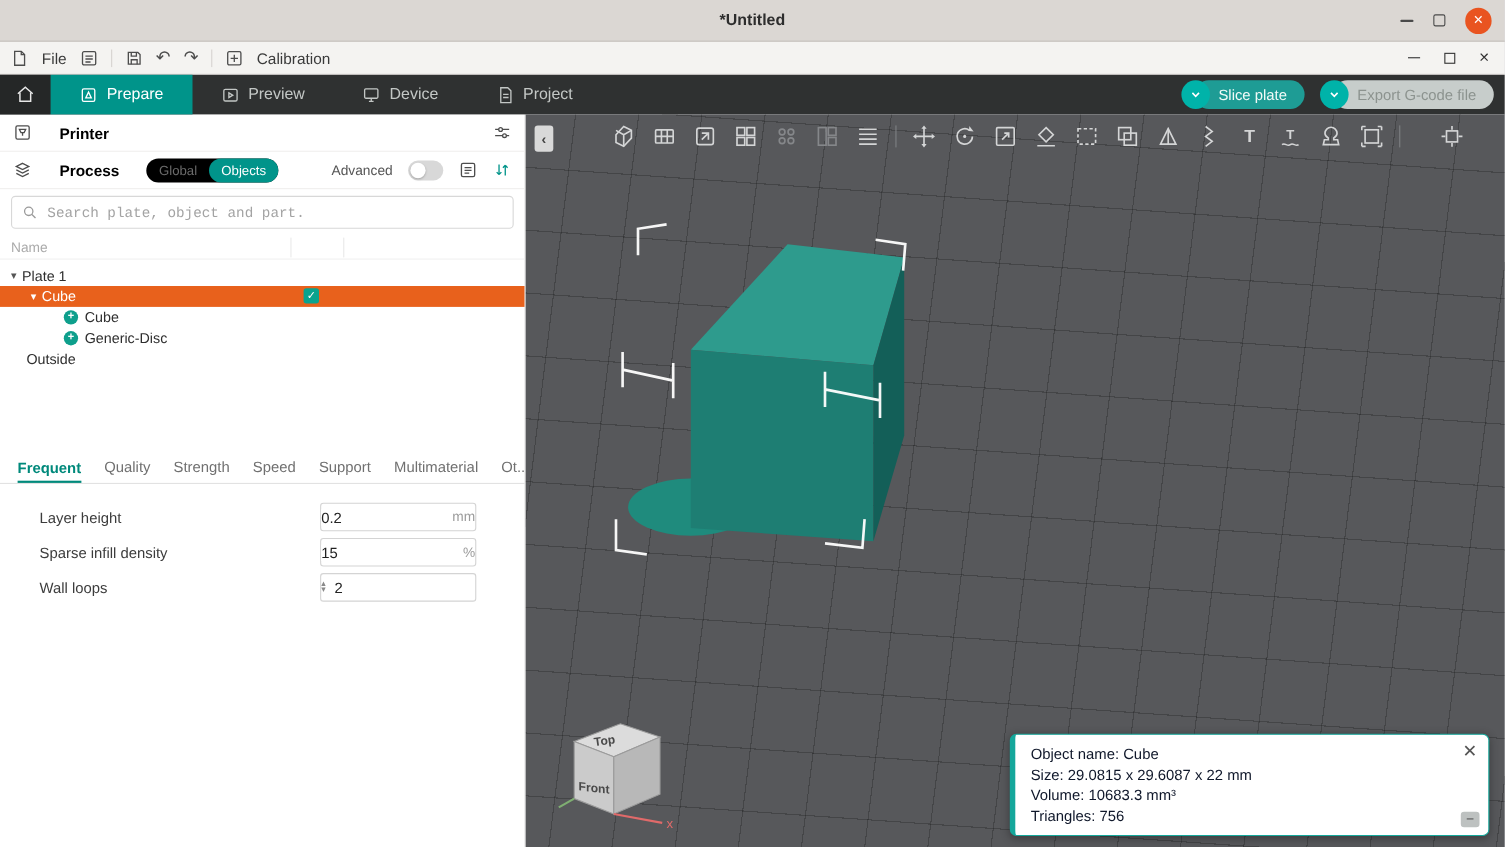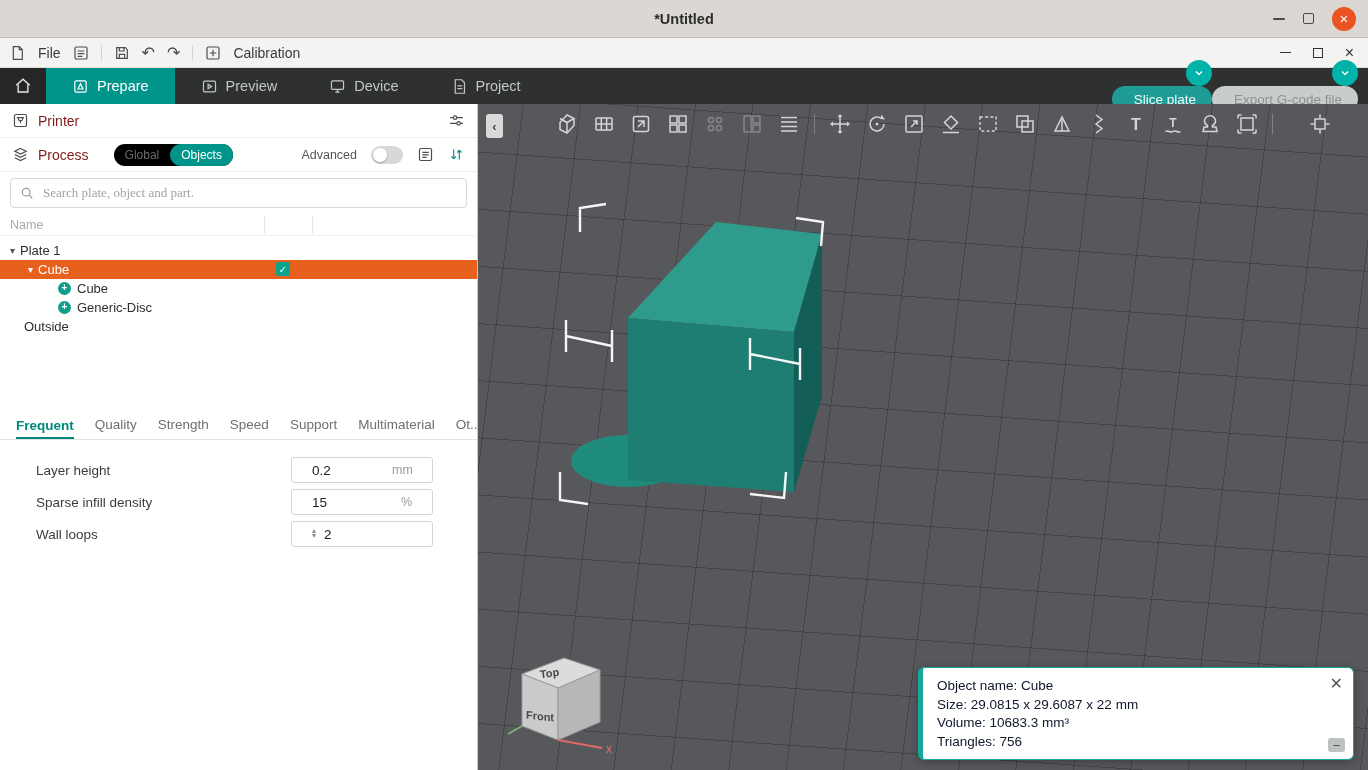--- a/index.html
+++ b/index.html
@@ -28,48 +28,48 @@
   .mb-min {width:11px; height:1.6px; background:#333;}
   .mb-max {width:10px; height:10px; border:1.4px solid #333;}
   .mb-close {font-size:16px; line-height:1;}
 
   
   .tabbar {height:36px; background:#2F3131; display:flex; align-items:stretch; position:relative;}
   .home-btn {width:46px; background:#252727; display:flex; align-items:center; justify-content:center; color:#E8E8E8;}
   .tab {display:flex; align-items:center; gap:8px; padding:0 26px; color:#C3C7C5; font-size:14.5px;}
   .tab.active {background:#00948A; color:#fff;}
   .tabbar-right {position:absolute; right:10px; top:0; height:100%; display:flex; align-items:center; gap:14px;}
-  .split-btn {display:flex; align-items:flex-end;flex-direction:column;}
+  .split-btn {display:flex; align-items:flex-start;}
   .split-circle {width:26px; height:26px; border-radius:50%; background:#00B3A9; display:flex;
                  align-items:center; justify-content:center; z-index:2;}
   .split-pill {height:26px; border-radius:13px; display:flex; align-items:center;
                padding:0 16px 0 22px; margin-left:-14px; font-size:13.5px;}
   .slice .split-pill {background:#1E9C95; color:#F1FAF8;}
   .export .split-pill {background:#C7CDCB; color:#8C938F;}
 
   
   .main {display:flex; height:666px;}
 
   
   .sidebar {width:478px; background:#fff; border-right:1px solid #C9C9C9; display:flex; flex-direction:column;}
   .srow {height:34px; display:flex; align-items:center; padding:0 12px; gap:9px; border-bottom:1px solid #F0EFEE;}
-  .srow-label {font-size:14px; color:#7f1d1d; font-weight:400;}
+  .srow-label {font-size:14px; color:#000000; font-weight:700;margin-left:16px;}
   .sicon {color:#4d4d4d;}
   .right-group {margin-left:auto; display:flex; align-items:center; gap:14px;}
   .segmented {display:flex; align-items:center; background:#000000; border-radius:11px; height:22px; margin-left:16px;}
   .seg {padding:0 11px; font-size:12px; color:#6b6b6b; height:22px; display:flex; align-items:center;}
   .seg.active {background:#00948A; color:#fff; border-radius:11px;}
   .advanced-label {font-size:12.5px; color:#555;}
   .switch {width:32px; height:18px; border-radius:9px; background:#D8D8D8; position:relative;}
   .switch .knob {position:absolute; left:2px; top:2px; width:14px; height:14px; border-radius:50%;
                  background:#fff; box-shadow:0 1px 2px rgba(0,0,0,.25);}
   .searchwrap {padding:6px 10px 6px 10px; position:relative;}
   .searchwrap svg {position:absolute; left:20px; top:14px; color:#9a9a9a;}
   .search-input {width:100%; height:30px; border:1px solid #D8D8D8; border-radius:4px; padding:0 10px 0 32px;
-                 font-size:13px; color:#333; outline:none; font-family:Liberation Serif, serif;}
+                 font-size:13px; color:#333; outline:none; font-family:Liberation Mono, monospace;}
   .search-input::placeholder {color:#A3A3A3;}
   .tree-header {height:22px; display:flex; align-items:center; padding-left:10px; font-size:12.5px;
                 color:#ABABAB; border-bottom:1px solid #F1F1F1; position:relative;}
   .col-div {position:absolute; top:2px; width:1px; height:18px; background:#E9E9E9;}
   .tree {height:174px; padding-top:5px; font-size:13px; color:#2e2e2e; overflow:hidden;}
   .trow {height:19px; display:flex; align-items:center;}
   .caret {font-size:10px; color:#555; margin-right:5px;}
   .row-plate {padding-left:10px;}
   .row-selected {background:#E8611C; color:#fff; padding-left:28px; position:relative;}
   .row-selected .caret {color:#fff;}
@@ -83,21 +83,21 @@
   .param-tabs {height:30px; display:flex; align-items:flex-end; gap:21px; padding:0 16px;
                border-bottom:1px solid #E2E2E2; font-size:13.5px; color:#707070;}
   .ptab {padding-bottom:7px;}
   .ptab.active {color:#00897B; font-weight:700; border-bottom:2.5px solid #00897B; padding-bottom:4.5px;}
 
   .params {padding-top:14px;}
   .prow {height:32px; display:flex; align-items:center;}
   .prow-label {margin-left:36px; font-size:13.5px; color:#3C3C3C;}
   .pctrl {margin-left:auto; margin-right:44px; width:142px; display:flex; align-items:center;}
   .pbox {width:142px; height:26px; border:1px solid #D4D4D4; border-radius:3px; display:flex;
-         align-items:center; padding:0 20px; background:#fff;}
+         align-items:center; padding:0 0; background:#fff;}
   .pbox input {border:none; outline:none; width:80px; font-size:13.5px; color:#222;
                font-family:"Liberation Sans",sans-serif;}
   .pbox .unit {margin-left:auto; font-size:12.5px; color:#9B9B9B;}
   .spin {display:flex; flex-direction:column; line-height:.62; font-size:8px; color:#8a8a8a; margin-right:8px;}
   .pval {font-size:13.5px; color:#222;}
   .pcheck {width:14px; height:14px; border:1px solid #C6C6C6; border-radius:2px; background:#fff;}
 
   
   .viewport {flex:1; position:relative; background:#57585B; overflow:hidden;}
   .gridlayer {position:absolute; inset:-25%;

